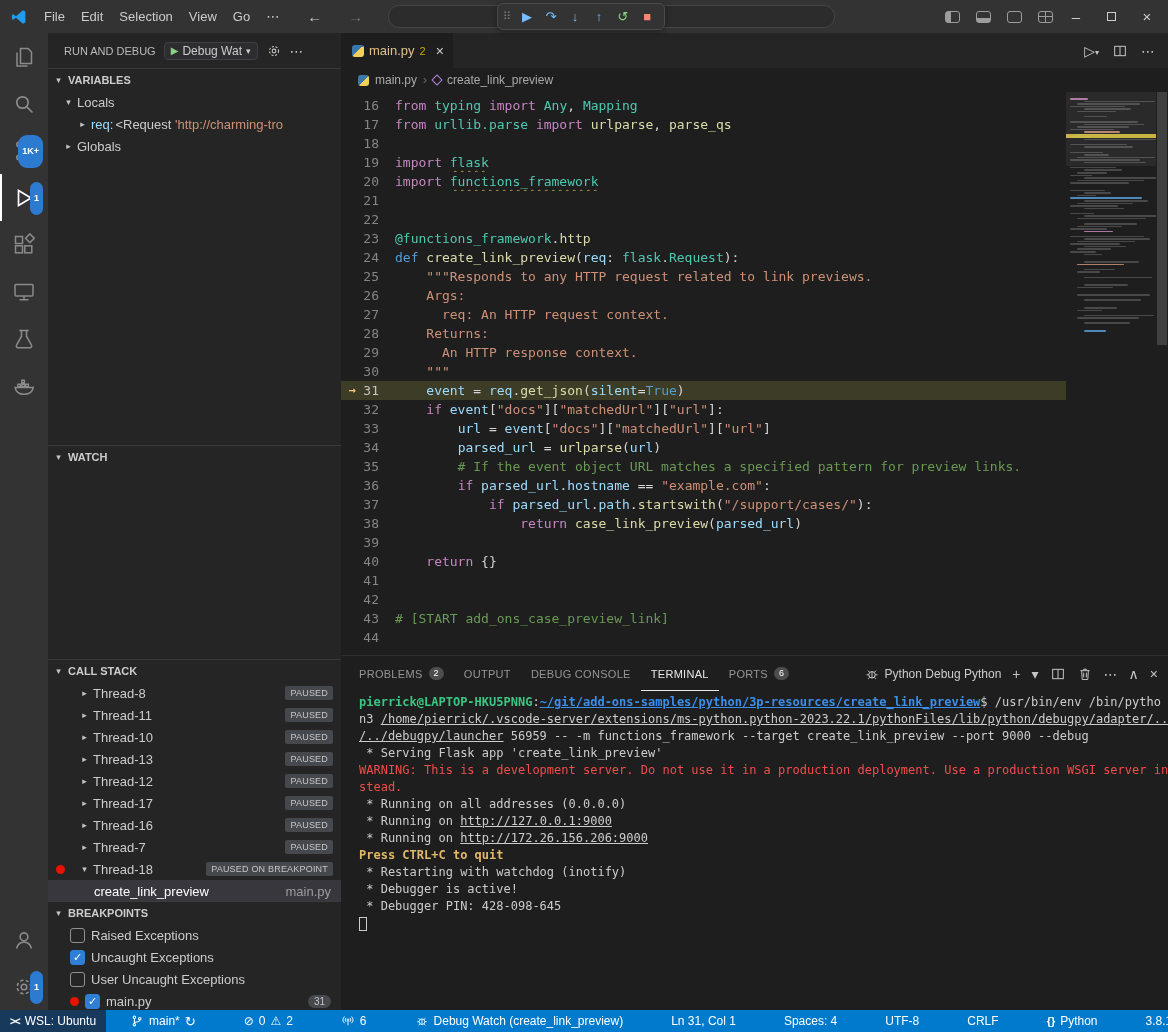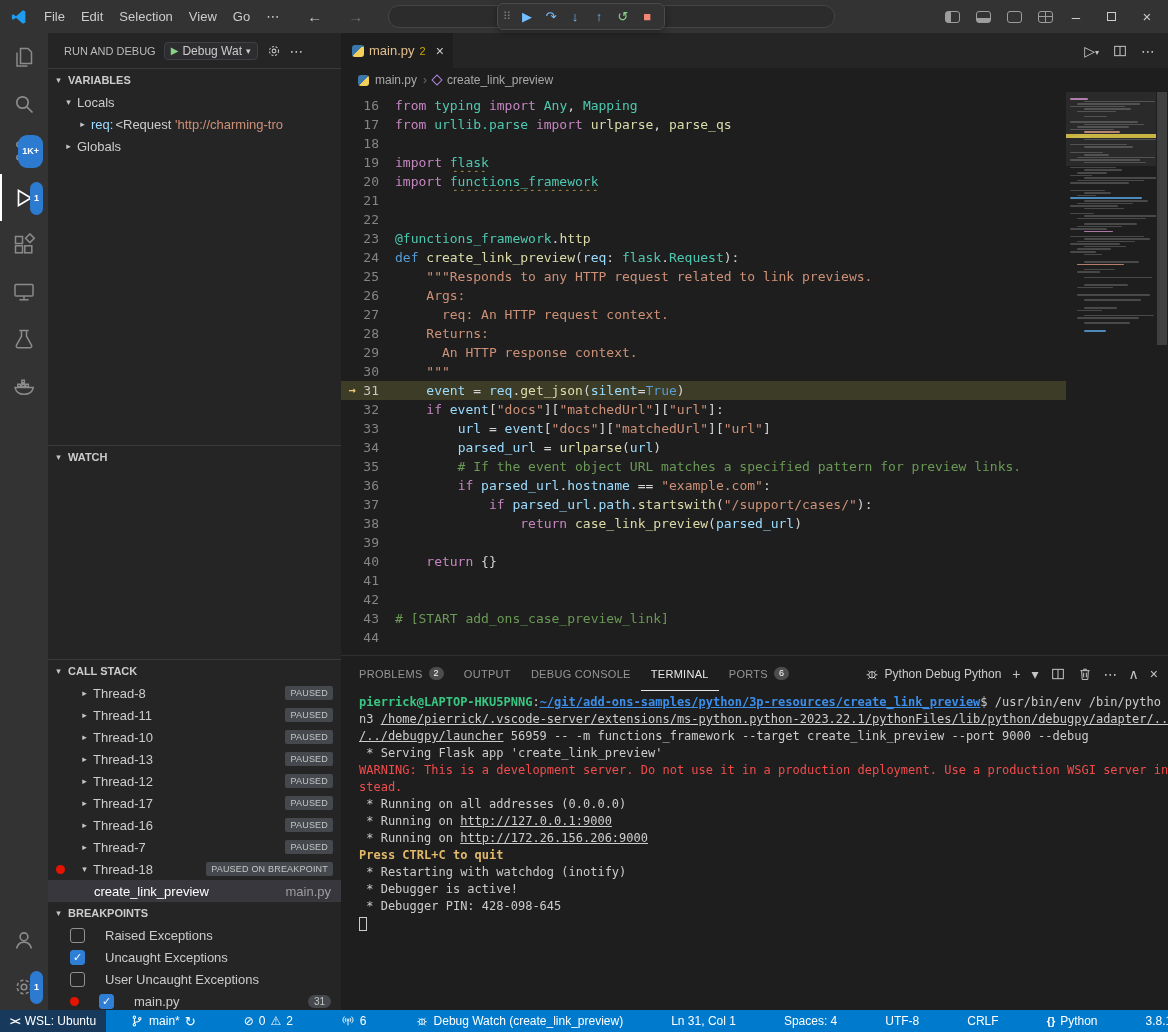--- a/index.html
+++ b/index.html
@@ -56,21 +56,21 @@
   .vval{color:#cccccc}
   .vstr{color:#ce9178}
   .thread{padding-left:30px}
   .lbl{flex:1;overflow:hidden}
   .pbadge-sm{background:#45494e;color:#c5c5c5;font-size:9px;border-radius:2px;padding:2px 5px;margin-right:8px;flex:none;letter-spacing:.2px}
   .bp-dot{width:9px;height:9px;border-radius:50%;background:#e51400;flex:none}
   .thread .bp-dot{position:absolute;left:8px}
   .frame{padding-left:46px;background:#37373d}
   .frame .lbl{color:#ffffff}
   .frame .file{color:#9d9d9d;margin-right:10px}
-  .bprow{padding-left:22px;gap:20px}
+  .bprow{padding-left:22px;gap:6px}
   .cb{width:15px;height:15px;border:1px solid #919191;border-radius:3px;flex:none;font-size:11px;line-height:13px;text-align:center;color:#fff}
   .cb.checked{background:#2f7fd6;border-color:#2f7fd6}
   .bp-line{background:#45494e;color:#c5c5c5;font-size:10px;border-radius:8px;padding:1px 6px;margin-left:auto;margin-right:10px}
 
   
   .editor-col{flex:1;display:flex;flex-direction:column;min-width:0;background:#1e1e1e}
   .tabbar{height:35px;background:#252526;display:flex;align-items:stretch;flex:none}
   .tab{display:flex;align-items:center;gap:5px;background:#1e1e1e;padding:0 9px 0 11px;font-size:13px;color:#e2c08d}
   .pyicon{width:12px;height:12px;border-radius:3px;background:linear-gradient(135deg,#3b77a8 0 50%,#f3cf5c 50% 100%);flex:none}
   .pyicon.sm{width:11px;height:11px}

